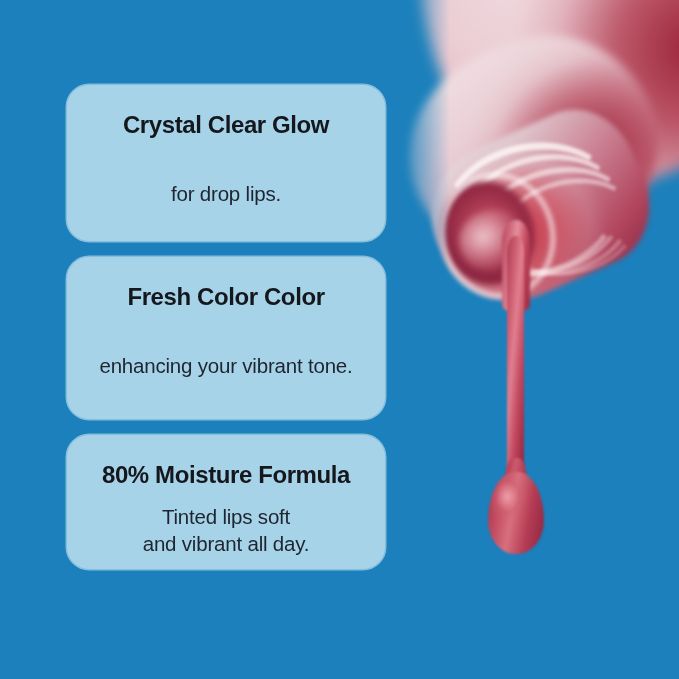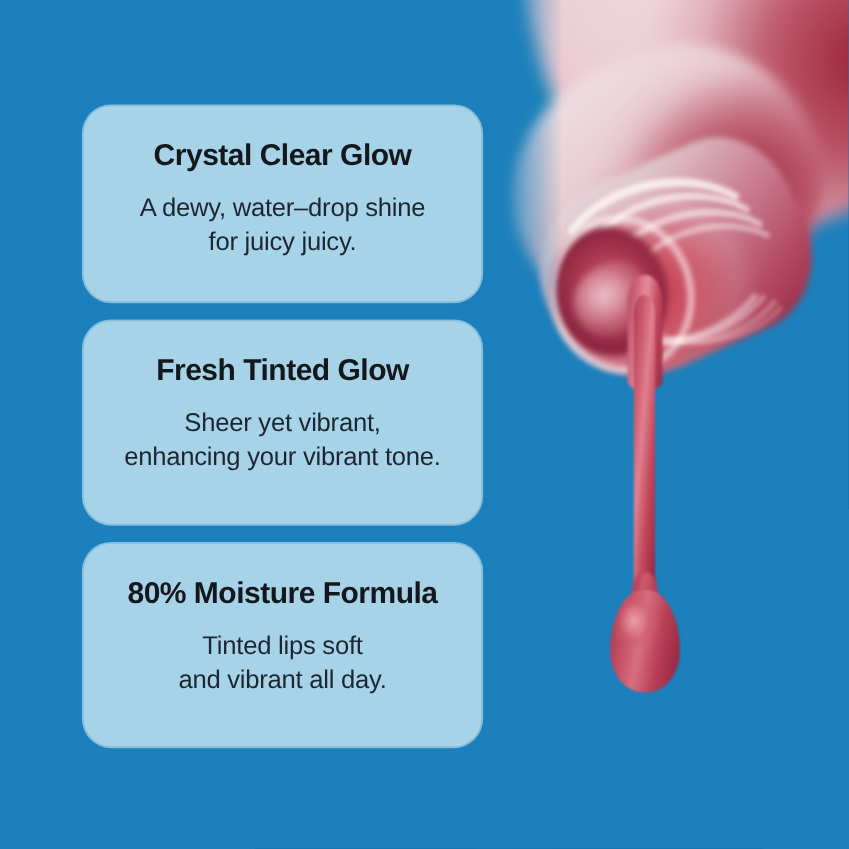--- a/index.html
+++ b/index.html
@@ -192,21 +192,21 @@
     border-radius: 22px;
     box-shadow: 0 0 0 1.5px rgba(220,240,250,0.55);
     padding: 26px 28px 28px;
     margin-bottom: 16px;
     text-align: center;
     box-sizing: border-box;
   }
   .feature-card:last-child { margin-bottom: 0; }
   .card-1 { height: 156px; }
   .card-2 { height: 162px; }
-  .card-3 { height: 162px; }
+  .card-3 { height: 134px; }
 
   .card-title {
     margin: 0 0 14px 0;
     font-size: 24px;
     font-weight: bold;
     letter-spacing: -0.4px;
     color: #14171c;
     line-height: 1.15;
   }
   .card-desc {
@@ -246,29 +246,29 @@
     </div>
 
     <div class="photo-left-fade"></div>
   </div>
 
   <div id="feature-cards">
 
     <div class="feature-card card-1">
       <p class="card-title">Crystal Clear Glow</p>
       <p class="card-desc">
-        <span>A dewy, water–drop shine</span><br>
-        <span>for juicy juicy.</span>
+        <br>
+        <span>for drop lips.</span>
       </p>
     </div>
 
     <div class="feature-card card-2">
-      <p class="card-title">Fresh Tinted Glow</p>
+      <p class="card-title">Fresh Color Color</p>
       <p class="card-desc">
-        <span>Sheer yet vibrant,</span><br>
+        <br>
         <span>enhancing your vibrant tone.</span>
       </p>
     </div>
 
     <div class="feature-card card-3">
       <p class="card-title">80% Moisture Formula</p>
       <p class="card-desc">
         <span>Tinted lips soft</span><br>
         <span>and vibrant all day.</span>
       </p>

